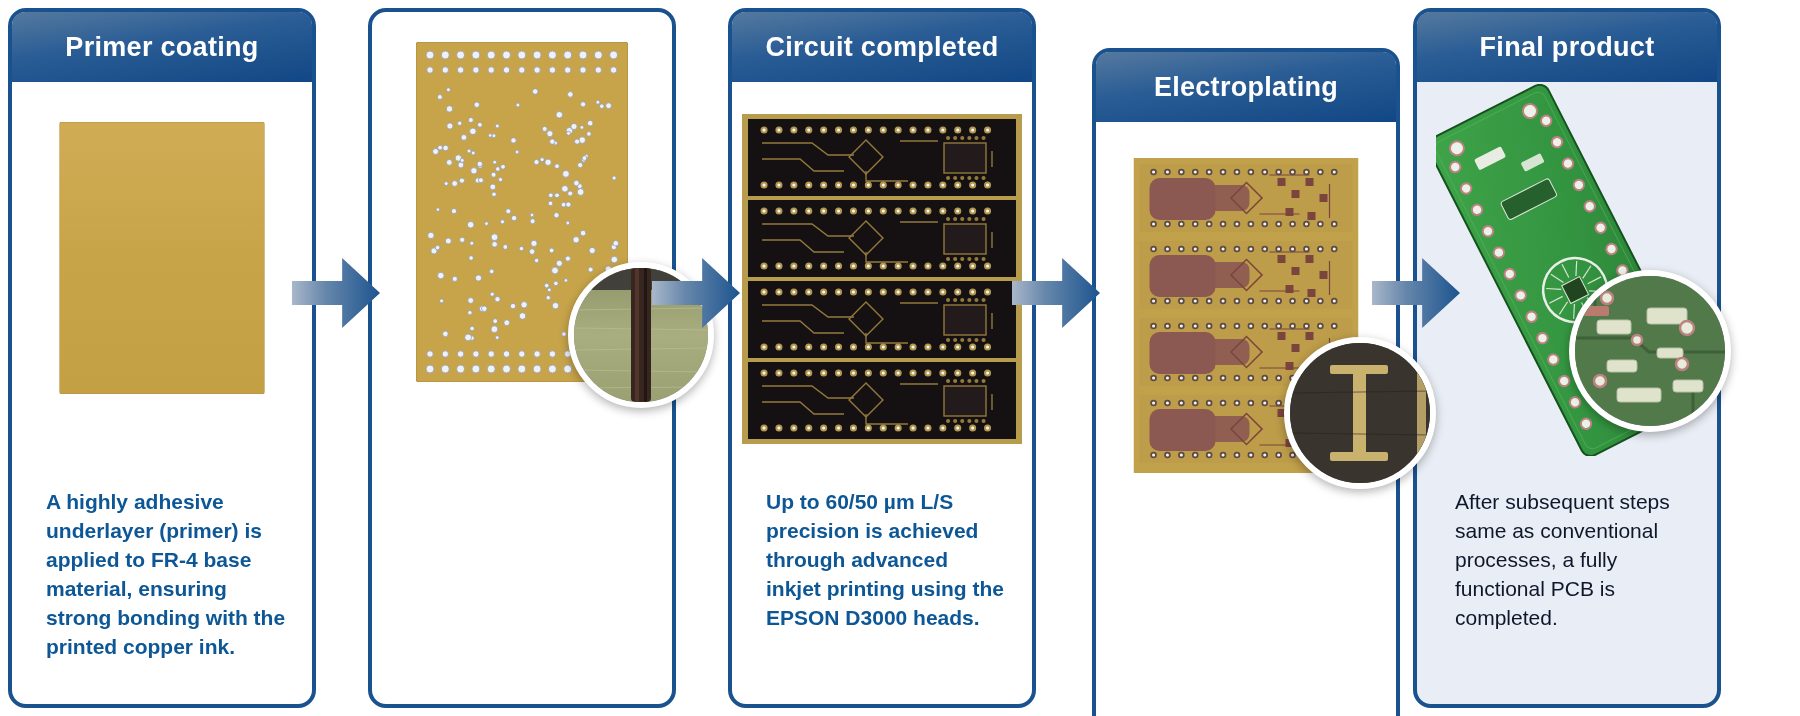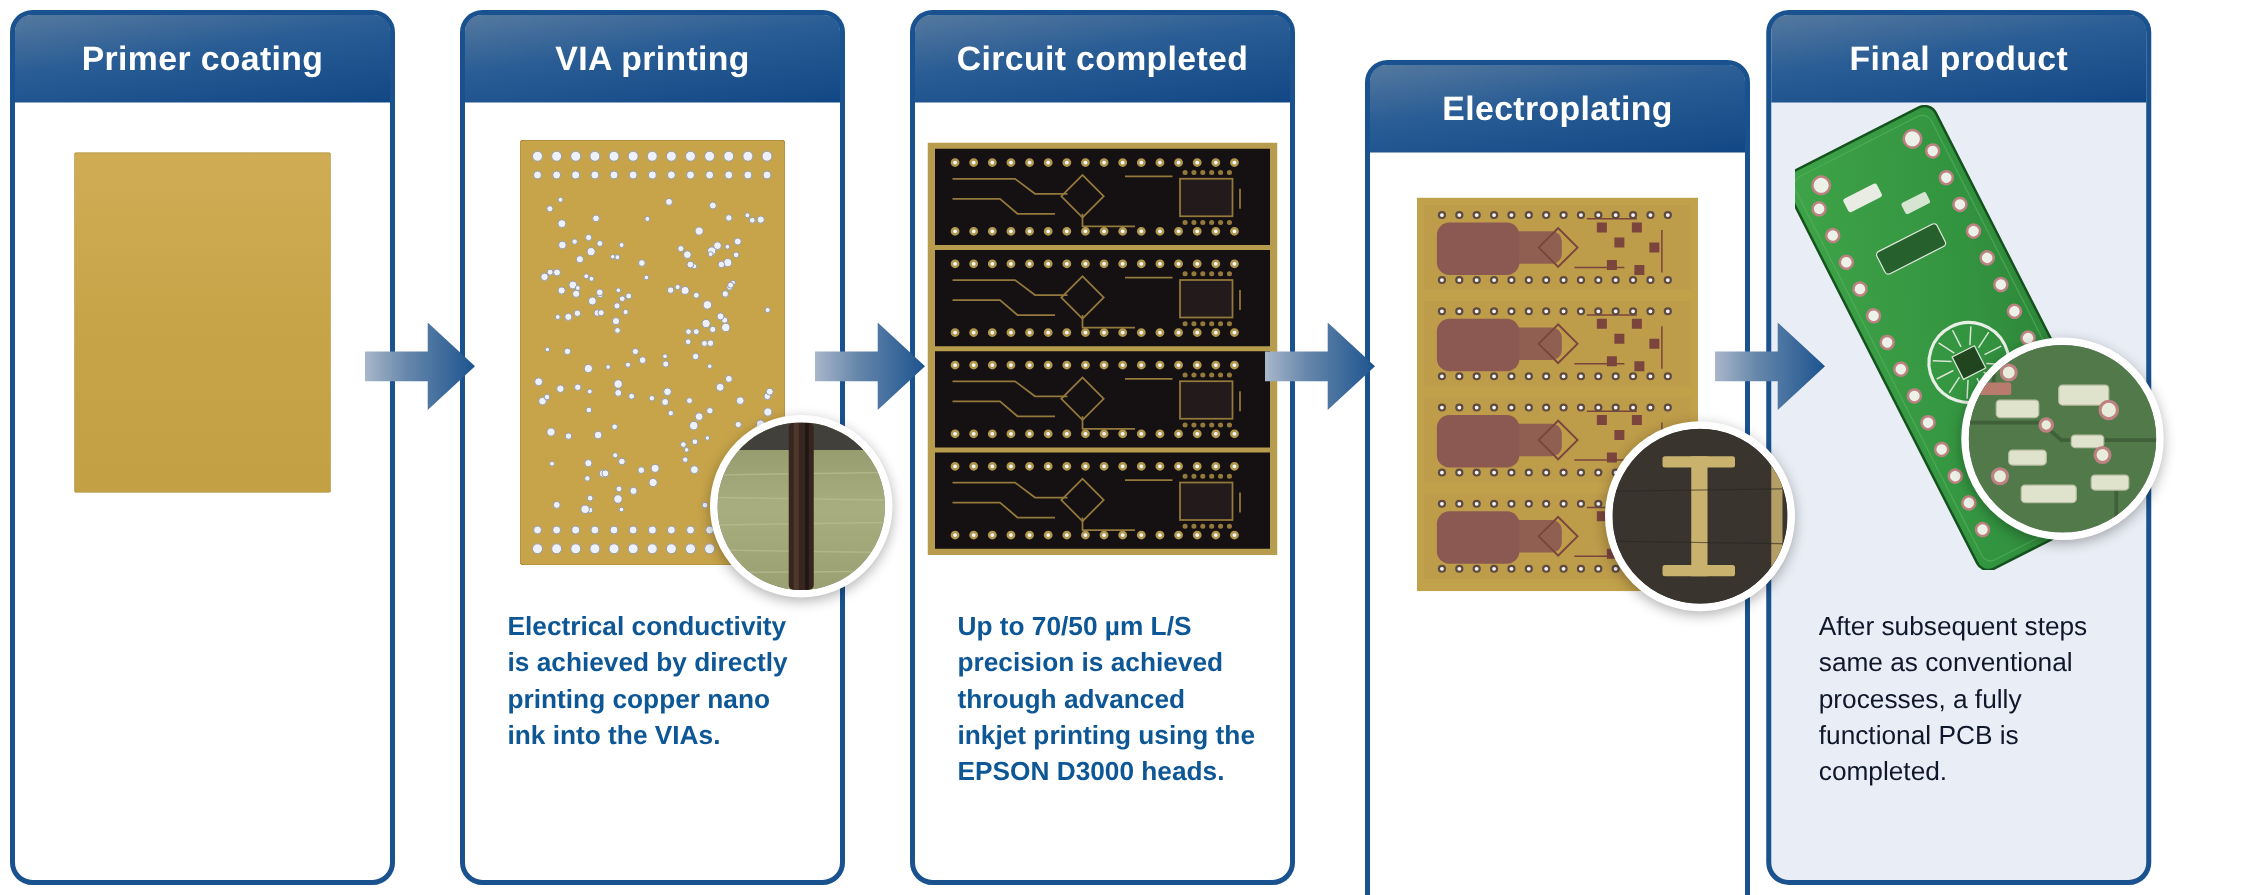--- a/index.html
+++ b/index.html
@@ -64,27 +64,25 @@
           <defs>
             <linearGradient id="gp" x1="0" y1="0" x2="0" y2="1">
               <stop offset="0" stop-color="#d0ac55"></stop>
                 <stop offset="0.5" stop-color="#c7a448"></stop>
                 <stop offset="1" stop-color="#c4a045"></stop>
             </linearGradient>
           </defs>
           <rect width="205" height="272" rx="2" fill="url(#gp)" stroke="#b4923c" stroke-width="1"></rect>
         </svg>
       </div>
+      <p class="desc">A highly adhesive underlayer (primer) is applied to FR-4 base material, ensuring strong bonding with the printed copper ink.</p>
     </div>
   </section>
 
   <section class="card c2">
-    <header class="card-header">
-      <h2 class="card-title">VIA printing</h2>
-    </header>
     <div class="card-body">
       <div class="photo photo-vias">
         <svg width="212" height="340" viewBox="0 0 212 340">
           <rect width="212" height="340" rx="3" fill="#c7a44a" stroke="#ab8a3a" stroke-width="1"></rect>
           <g fill="#eef1f7" stroke="#949ca9" stroke-width="0.8">
               <circle cx="14.0" cy="13.0" r="4.0"></circle>
               <circle cx="14.0" cy="28.0" r="3.2"></circle>
               <circle cx="29.3" cy="13.0" r="4.0"></circle>
               <circle cx="29.3" cy="28.0" r="3.2"></circle>
               <circle cx="44.6" cy="13.0" r="4.0"></circle>
@@ -304,21 +302,20 @@
             <line x1="0" y1="82" x2="134" y2="80"></line>
               <line x1="0" y1="102" x2="134" y2="104"></line>
             <line x1="0" y1="120" x2="134" y2="119"></line>
           </g>
           <rect width="134" height="22" fill="#42403a"></rect>
           <rect x="57" y="0" width="20" height="134" rx="4" fill="#37261f"></rect>
           <rect x="61" y="0" width="4" height="134" fill="#55392e" opacity="0.85"></rect>
           <rect x="70" y="0" width="3" height="134" fill="#1f1410" opacity="0.85"></rect>
         </svg>
       </div>
-      <p class="desc">Electrical conductivity is achieved by directly printing copper nano ink into the VIAs.</p>
     </div>
   </section>
 
   <section class="card c3">
     <header class="card-header">
       <h2 class="card-title">Circuit completed</h2>
     </header>
     <div class="card-body">
       <div class="photo photo-circuit">
         <svg width="280" height="330" viewBox="0 0 280 330">
@@ -342,21 +339,21 @@
               <line x1="16" y1="66" x2="252" y2="66" stroke="#f5f6f8" stroke-width="3" stroke-dasharray="0.1 14.8" stroke-linecap="round"></line>
             </g>
           </defs>
           <rect width="280" height="330" fill="#b79c4e"></rect>
           <use href="#mod3" x="6" y="5"></use>
           <use href="#mod3" x="6" y="86"></use>
           <use href="#mod3" x="6" y="167"></use>
           <use href="#mod3" x="6" y="248"></use>
         </svg>
       </div>
-      <p class="desc">Up to 70/50 µm L/S precision is achieved through advanced inkjet printing using the EPSON D3000 heads.</p>
+      <p class="desc">Up to 60/50 µm L/S precision is achieved through advanced inkjet printing using the EPSON D3000 heads.</p>
     </div>
   </section>
 
   <section class="card c4">
     <header class="card-header">
       <h2 class="card-title">Electroplating</h2>
     </header>
     <div class="card-body">
       <div class="photo photo-plated">
         <svg width="225" height="315" viewBox="0 0 225 315">

